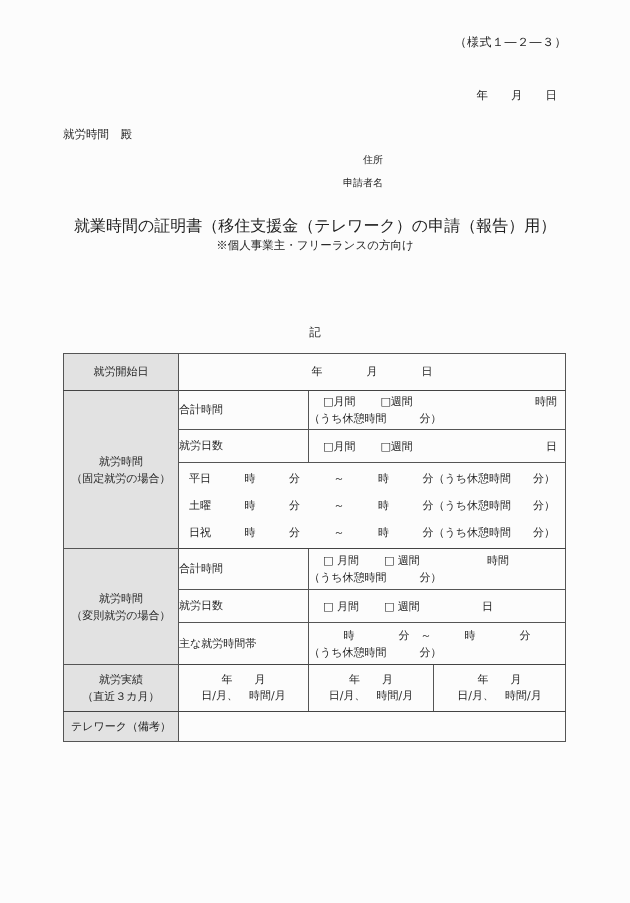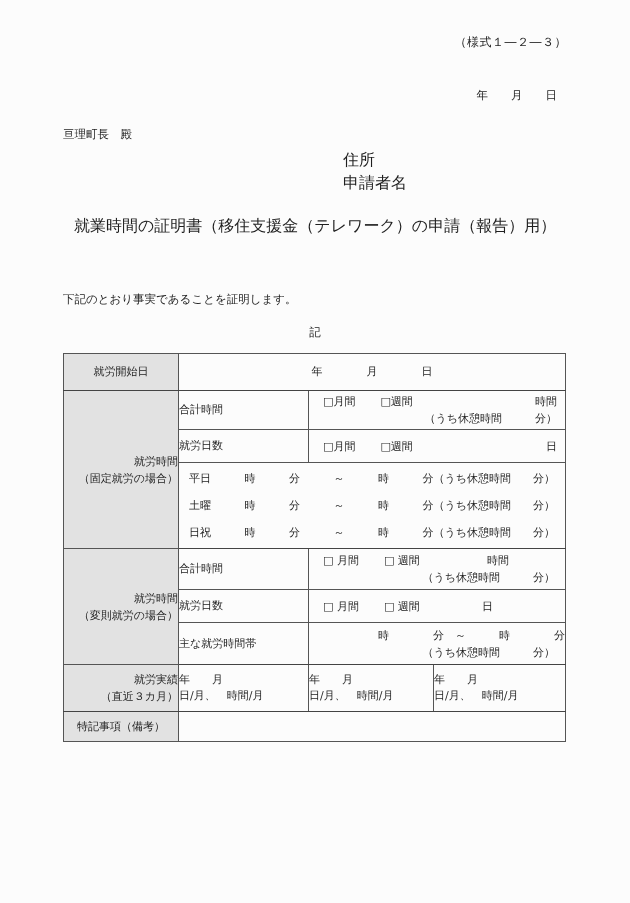--- a/index.html
+++ b/index.html
@@ -14,21 +14,21 @@
     width:630px;
     height:903px;
     background:#fcfcfc;
     overflow:hidden;
     font-size:11px;
   }
   .abs{position:absolute;}
   .form-number{top:34px;right:63px;font-size:12px;letter-spacing:0.5px;text-align:right;}
   .date-line{top:88px;right:73px;font-size:11.5px;}
   .addressee{top:127px;left:63px;font-size:11.5px;}
-  .address-block{top:149px;left:343px;font-size:16px;line-height:22.5px;}
+  .address-block{top:149px;left:343px;font-size:10px;line-height:22.5px;text-align:right;}
   .doc-title{top:216px;left:0;width:630px;text-align:center;font-size:16px;}
   .doc-subtitle{top:238px;left:0;width:630px;text-align:center;font-size:11.5px;}
   .statement{top:292px;left:63px;font-size:11.5px;}
   .ki{top:325px;left:0;width:630px;text-align:center;font-size:11.5px;}
 
   table.form-table{
     position:absolute;
     top:353px;left:63px;
     width:502px;
     border-collapse:collapse;
@@ -47,43 +47,43 @@
     background:#e2e2e2;
     text-align:center;
   }
   td.sublbl{padding-left:16px;background:#fcfcfc;}
   td.val{background:#fcfcfc;}
   .vline{display:flex;justify-content:space-between;align-items:flex-start;line-height:17px;}
   .vline.pads{padding:0 8px 0 14px;}
   .vline.pads-irr-h{padding:0 56px 0 14px;}
   .vline.pads-irr-d{padding:0 72px 0 14px;}
   .cbgroup{display:flex;gap:25px;}
-  .note-r{text-align:right;line-height:17px;padding-right:8px;}
+  .note-r{line-height:17px;padding-right:8px;}
   .note-r.irr{padding-right:10px;}
   .sched-line{display:flex;justify-content:space-between;padding:0 10px;line-height:27px;}
   .center{text-align:center;}
-  .two-line{line-height:17px;text-align:right;}
-  td.record-cell{line-height:17px;}
+  .two-line{line-height:17px;}
+  td.record-cell{text-align:center;line-height:17px;}
 </style>
 </head>
 <body>
 
 <div class="page">
 
   <div class="abs form-number">（様式１―２―３）</div>
   <div class="abs date-line">年　　月　　日</div>
-  <div class="abs addressee">亘理町長　殿</div>
+  <div class="abs addressee">就労時間　殿</div>
 
   <div class="abs address-block">
     <div>住所</div>
     <div>申請者名</div>
   </div>
 
   <div class="abs doc-title">就業時間の証明書（移住支援金（テレワーク）の申請（報告）用）</div>
-  <div class="abs statement">下記のとおり事実であることを証明します。</div>
+  <div class="abs doc-subtitle">※個人事業主・フリーランスの方向け</div>
   <div class="abs ki">記</div>
 
   <table class="form-table">
     <colgroup>
       <col style="width:115px">
         <col style="width:130px">
         <col style="width:125px">
         <col style="width:132px">
     </colgroup>
 
@@ -205,19 +205,19 @@
         <div>年　　月</div>
         <div>日/月、　時間/月</div>
       </td>
       <td class="val record-cell">
         <div>年　　月</div>
         <div>日/月、　時間/月</div>
       </td>
     </tr>
 
     <tr style="height:30px;">
-      <td class="lbl">特記事項（備考）</td>
+      <td class="lbl">テレワーク（備考）</td>
       <td class="val" colspan="3"></td>
     </tr>
   </tbody>
     </table>
 
 </div>
 
 </body></html>

